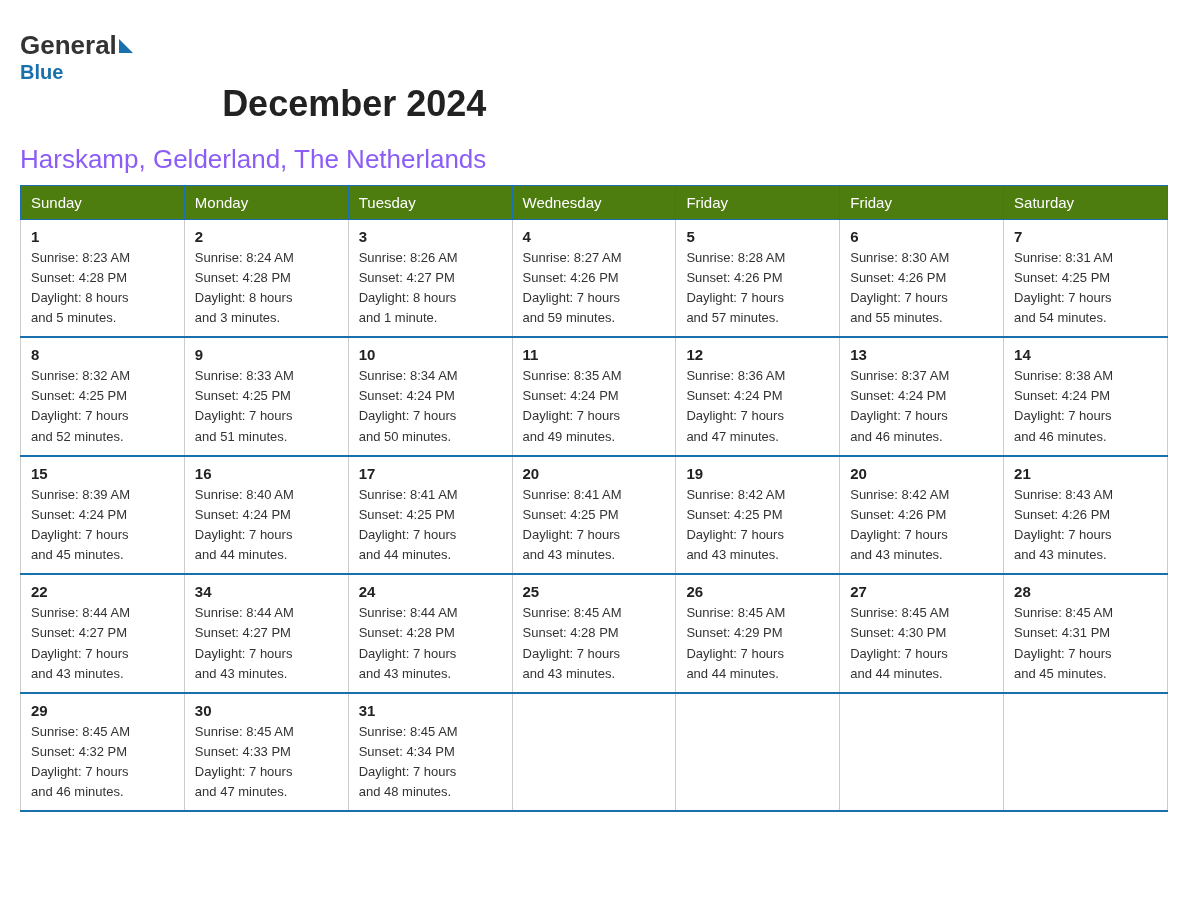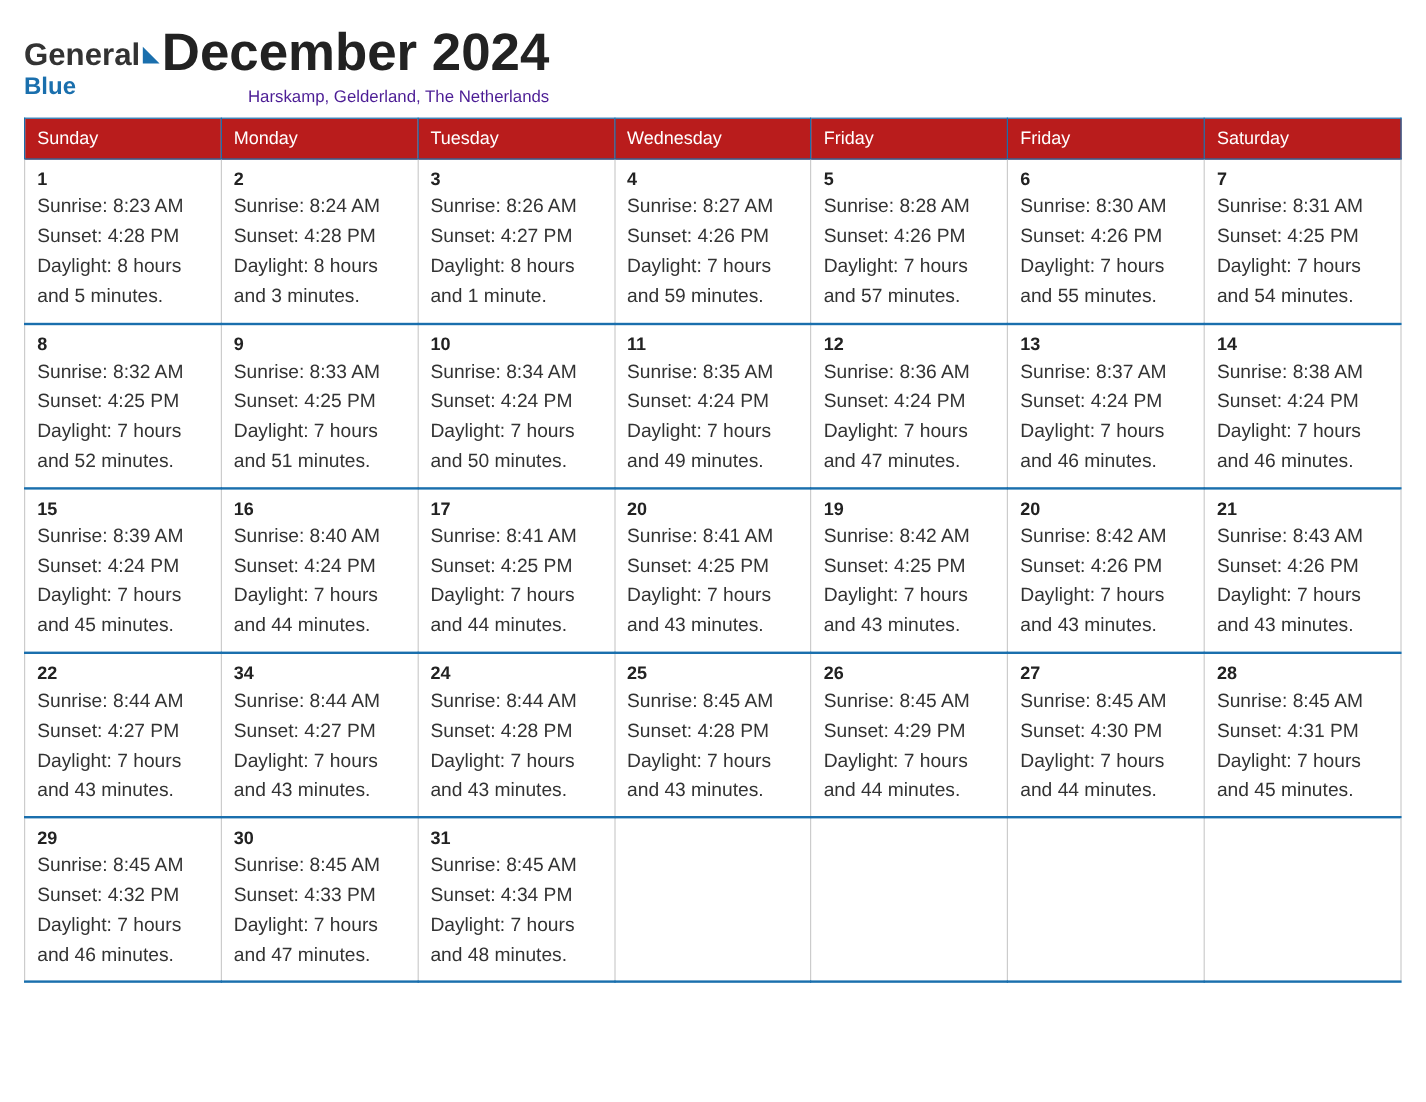--- a/index.html
+++ b/index.html
@@ -7,20 +7,21 @@
       font-family: Arial, sans-serif;
       background: #fff;
       width: 1188px;
       min-height: 918px;
       padding: 20px;
     }
     .header-row {
       display: flex;
       align-items: flex-start;
       margin-bottom: 10px;
+      flex-direction: column;
     }
     .logo {
       display: flex;
       flex-direction: column;
       align-items: flex-start;
       margin-top: 10px;
     }
     .logo-text {
       display: flex;
       align-items: center;
@@ -43,37 +44,37 @@
     }
     .logo-blue {
       color: #1a6fad;
       font-size: 20px;
       font-weight: bold;
     }
     .title-block {
       text-align: right;
     }
     .month-title {
-      font-size: 44px;
+      font-size: 36px;
       font-weight: bold;
       color: #222;
       line-height: 1.1;
     }
     .location-title {
-      font-size: 14px;
-      color: #4c1d95;
-      margin-top: 4px;
+      font-size: 26px;
+      color: #8b5cf6;
+      margin-top: 20px;
     }
     table {
       width: 100%;
       border-collapse: collapse;
       margin-top: 10px;
     }
     thead th {
-      background-color: #b91c1c;
+      background-color: #4d7c0f;
       color: #fff;
       font-size: 15px;
       font-weight: normal;
       padding: 8px 10px;
       text-align: left;
       border: 1px solid #1a6fad;
     }
     tbody td {
       vertical-align: top;
       border: 1px solid #ccc;
@@ -87,21 +88,21 @@
       border-bottom: 2px solid #1a6fad;
     }
     .day-number {
       font-size: 15px;
       font-weight: bold;
       color: #222;
       display: block;
       margin-bottom: 3px;
     }
     .day-info {
-      font-size: 16px;
+      font-size: 13px;
       line-height: 1.55;
       color: #333;
     }
     .empty-cell {
       background: #fff;
     }
   </style>
 </head>
 <body>
 

